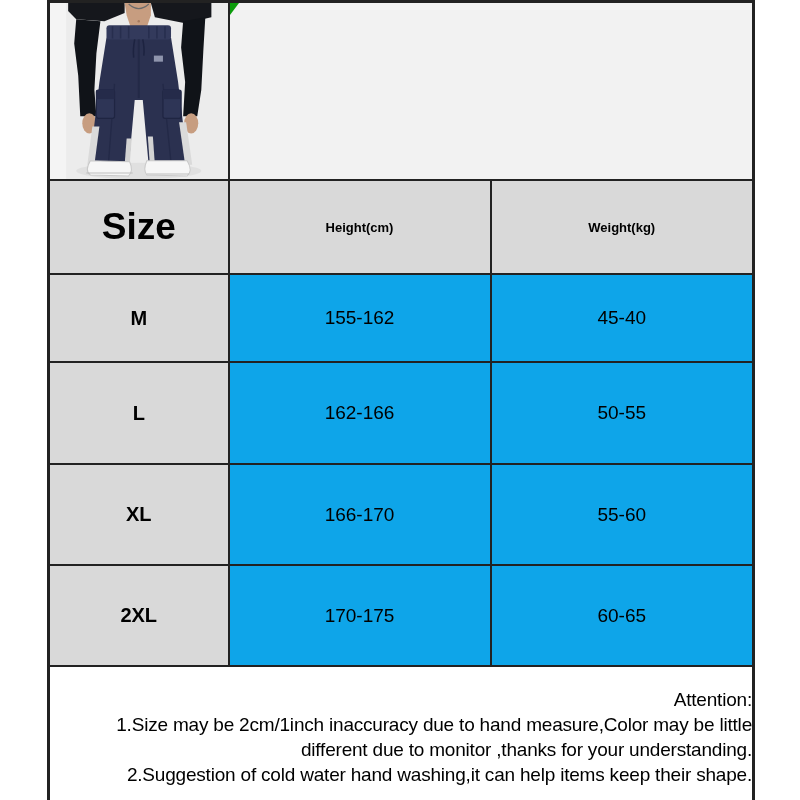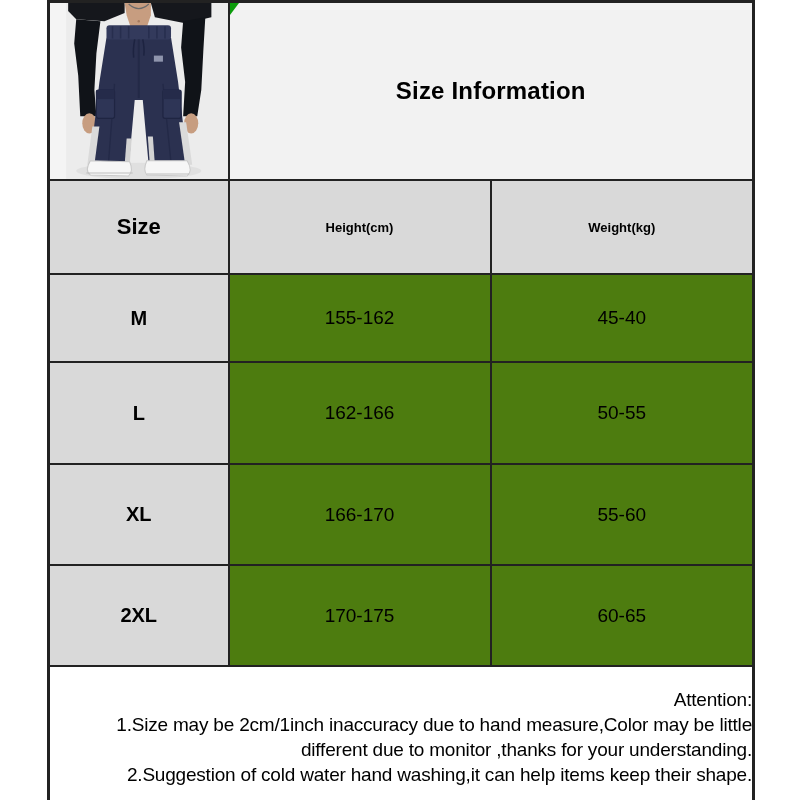--- a/index.html
+++ b/index.html
@@ -24,23 +24,23 @@
   .cell-title{
     background:#f2f2f2;position:relative;
     font-size:24px;font-weight:700;letter-spacing:0.2px;
   }
   .corner-marker{
     position:absolute;left:0;top:0;width:0;height:0;
     border-top:12px solid #0c9c0c;border-right:9px solid transparent;
   }
   
   .row-head td{height:92px;background:#d9d9d9;font-weight:700;font-size:13px;}
-  .row-head td.col-size{font-size:22px;}
+  .row-head td.col-size{font-size:37px;}
   
-  .row-data td{background:#4d7c0f;font-size:19px;font-weight:400;}
+  .row-data td{background:#0ea5e9;font-size:19px;font-weight:400;}
   .row-data td.col-size{background:#d9d9d9;font-weight:700;font-size:20px;}
   .row-m td{height:86px;}
   .row-l td{height:100px;}
   .row-xl td{height:99px;}
   .row-2xl td{height:99px;margin-left:48px;}
   
   .cell-attention{
     height:140px;background:#ffffff;
     text-align:left;vertical-align:top;
     padding:6px 9px 0 9px;
@@ -102,21 +102,20 @@
             </g>
             <g fill="#f6f6f6" stroke="#c9c9c9" stroke-width="1">
               <path d="M40,156 q-6,10 0,14 l38,1 q5,-5 1,-14 z"></path>
               <path d="M96,156 q-4,9 0,14 l40,1 q6,-5 0,-15 z"></path>
               <path d="M36,168 h46 M96,169 h42" stroke="#bdbdbd" fill="none"></path>
             </g>
           </svg>
         </td>
         <td class="cell-title" colspan="2">
           <span class="corner-marker"></span>
-          <span>Size Information</span>
         </td>
       </tr>
 
       <tr class="row-head">
         <td class="col-size">Size</td>
         <td>Height(cm)</td>
         <td>Weight(kg)</td>
       </tr>
 
       <tr class="row-data row-m">

